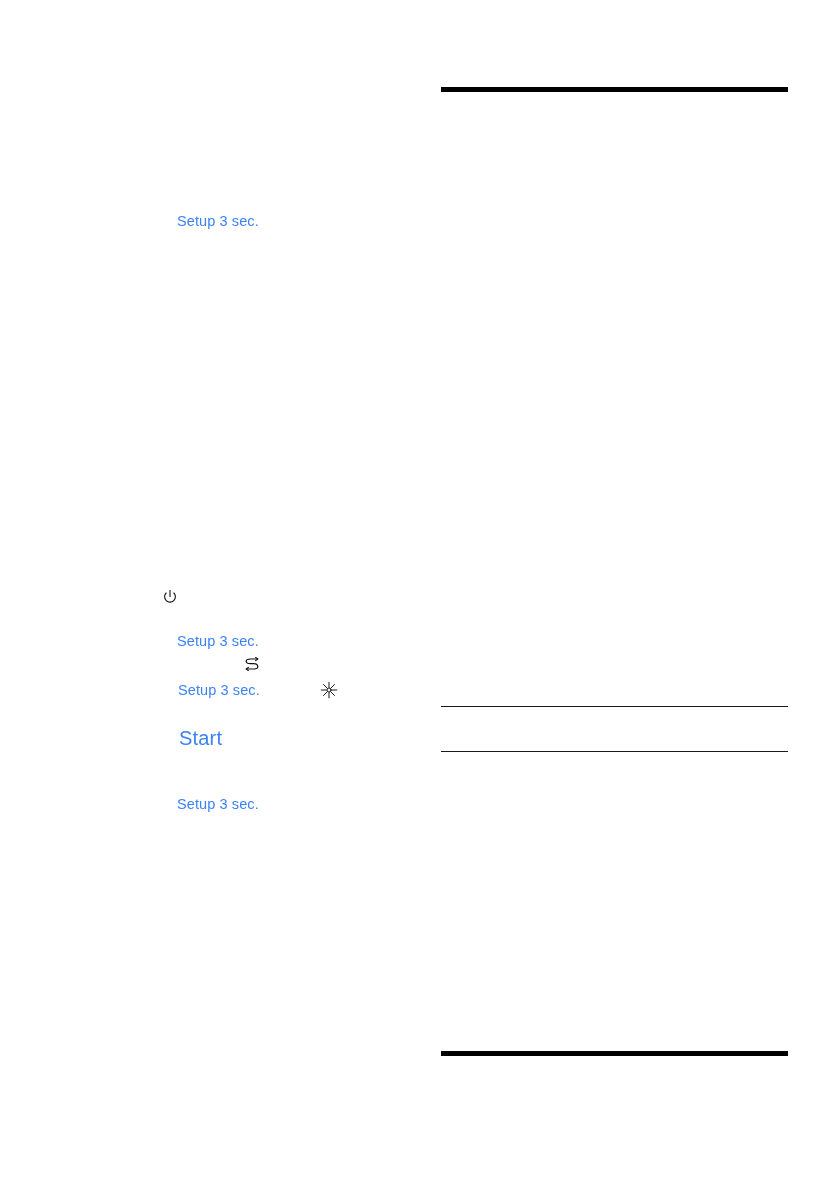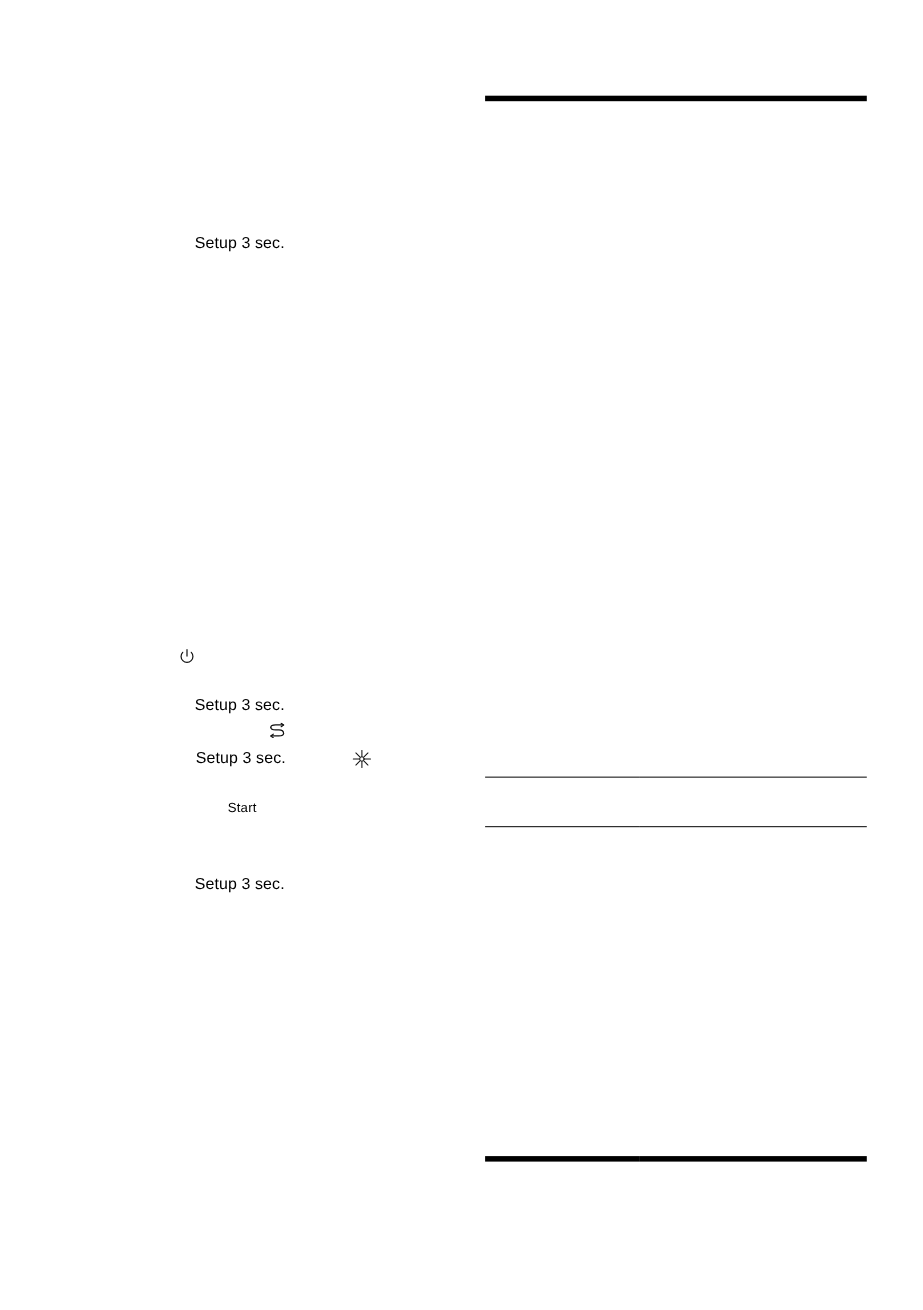--- a/index.html
+++ b/index.html
@@ -28,27 +28,26 @@
   .rule-thick {
     height: 5px;
   }
 
   
   .label {
     position: absolute;
     white-space: nowrap;
     font-size: 14.5px;
     line-height: 1;
-    color: #000000;
+    color: #3b82f6;
     letter-spacing: 0.1px;
   }
   .label-start {
-    font-size: 12px;
+    font-size: 20px;
     letter-spacing: 0.2px;
-    margin-left: 28px;
   }
 
   
   .icon {
     position: absolute;
     display: block;
     color: #111111;
   }
 
   

